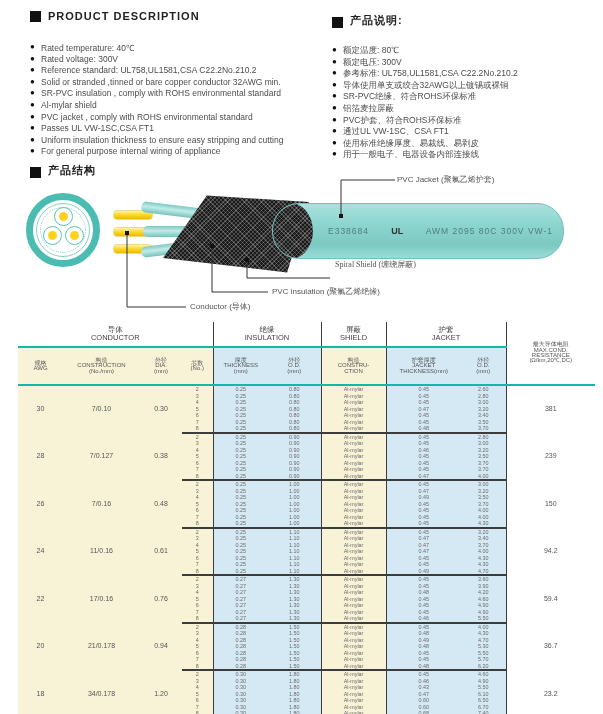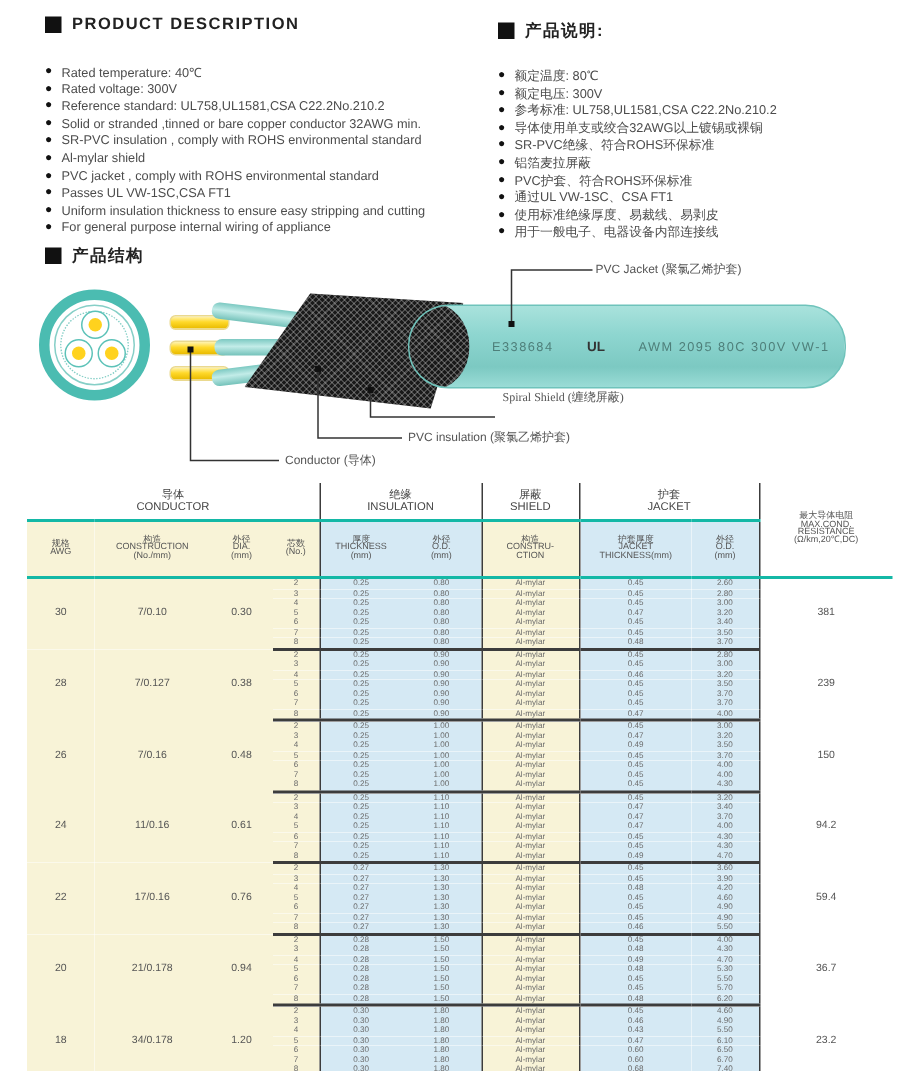--- a/index.html
+++ b/index.html
@@ -1,19 +1,19 @@
 <!DOCTYPE html>
 <html><head>
 <meta charset="utf-8">
 <style>
   html,body{margin:0;padding:0;background:#fff;}
   .page{position:relative;width:603px;height:714px;background:#fff;overflow:hidden;
         font-family:"Liberation Sans",sans-serif;color:#4a4a4a;}
   
-  .sec-title{position:absolute;display:flex;align-items:center;gap:7px;font-weight:bold;
+  .sec-title{position:absolute;display:flex;align-items:flex-end;gap:7px;font-weight:bold;
              font-size:11px;letter-spacing:1px;color:#222;}
   .sq{width:11px;height:11px;background:#111;display:inline-block;}
   
   .pd-list{position:absolute;display:flex;flex-direction:column;}
   .pd-item{display:flex;align-items:flex-start;height:11.6px;font-size:8.5px;color:#4c4c4c;white-space:nowrap;}
   .dot{width:11px;flex:0 0 11px;font-size:8px;color:#111;line-height:10px;}
   
   .abs{position:absolute;}
   .xsec{left:26px;top:193px;width:60px;height:60px;border:7px solid #4bbcb1;border-radius:50%;background:#fff;}
   .ring1{position:absolute;left:3px;top:3px;width:52px;height:52px;border:1px solid #86cfc7;border-radius:50%;}
@@ -197,21 +197,21 @@
     <polyline points="330,278 247,278 247,261" fill="none" stroke="#333" stroke-width="1"></polyline>
     <rect x="245" y="258" width="4" height="4" fill="#111"></rect>
     <polyline points="268,292 212,292 212,247" fill="none" stroke="#333" stroke-width="1"></polyline>
     <rect x="210" y="244" width="4" height="4" fill="#111"></rect>
     <polyline points="186,307 127,307 127,234" fill="none" stroke="#333" stroke-width="1"></polyline>
     <rect x="125" y="231" width="4" height="4" fill="#111"></rect>
   </svg>
 
   <div class="dlabel" style="left:397px;top:174px;">PVC Jacket (聚氯乙烯护套)</div>
   <div class="dlabel" style="left:335px;top:259px;font-family:Liberation Serif, serif;">Spiral Shield (缠绕屏蔽)</div>
-  <div class="dlabel" style="left:272px;top:286px;">PVC insulation (聚氯乙烯护套)</div>
+  <div class="dlabel" style="left:272px;top:286px;">PVC insulation (聚氯乙烯绝缘)</div>
   <div class="dlabel" style="left:190px;top:301px;">Conductor (导体)</div>
 
   <table class="spec">
     <colgroup>
       <col style="width:45px">
         <col style="width:77px">
         <col style="width:42px">
         <col style="width:31px">
       <col style="width:55px">
         <col style="width:53px">

